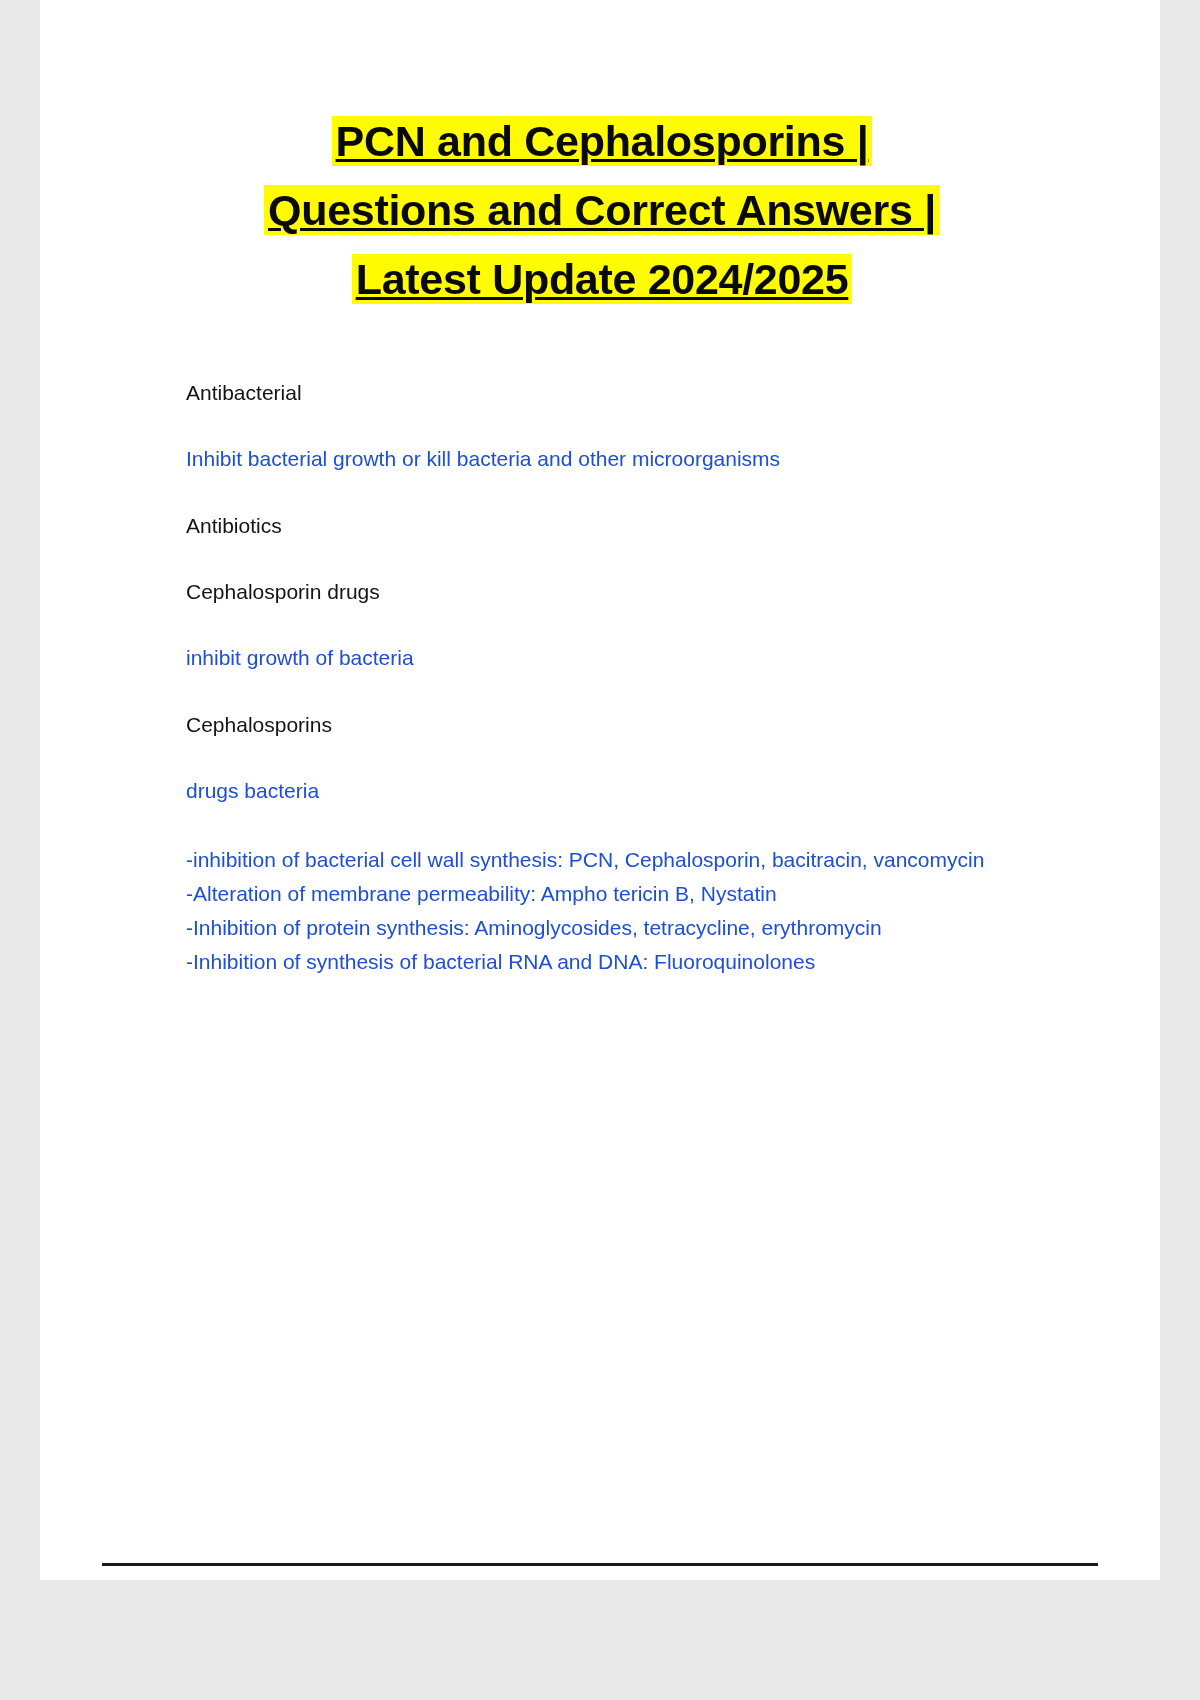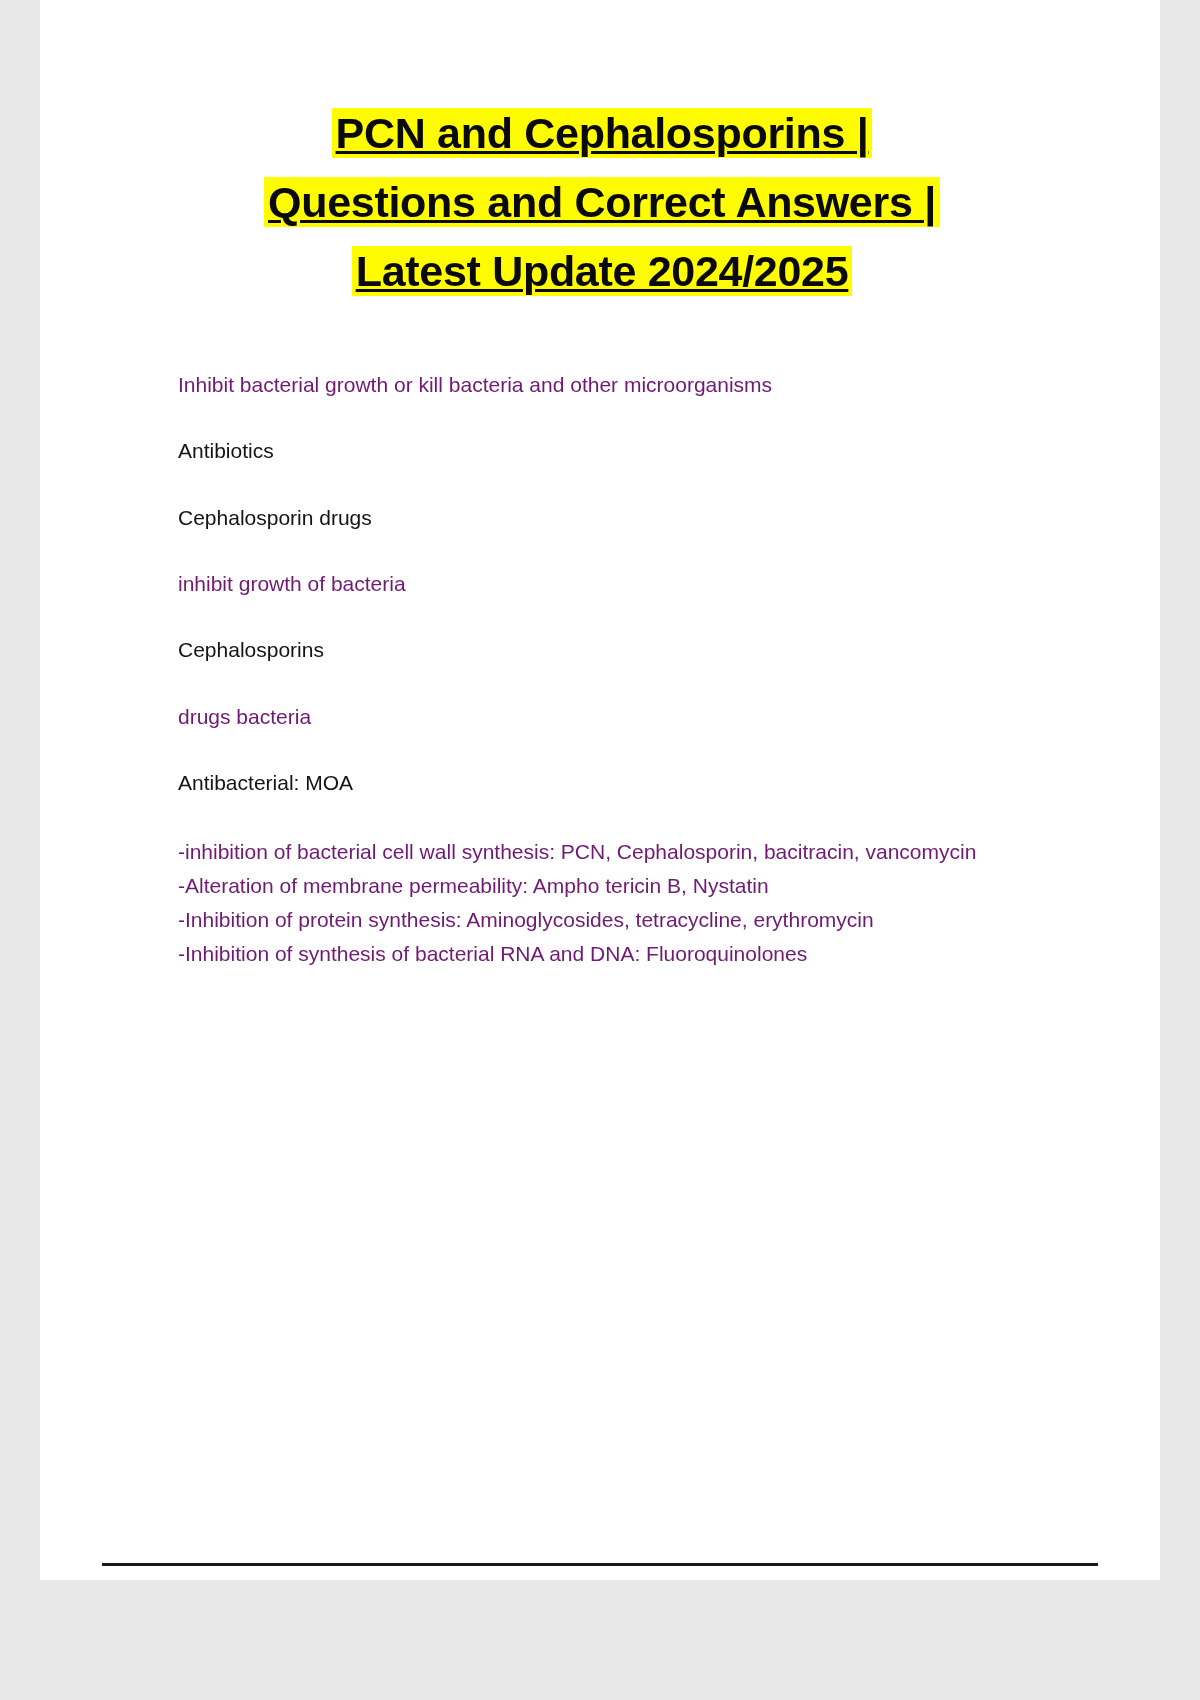--- a/index.html
+++ b/index.html
@@ -12,21 +12,21 @@
     height: 1700px;
     font-family: "Liberation Sans", sans-serif;
   }
   .page {
     position: relative;
     width: 1120px;
     min-height: 1580px;
     margin: 0 auto;
     background: #ffffff;
     box-sizing: border-box;
-    padding: 4px;
+    padding: 12px;
     overflow: hidden;
   }
   .page-inner {
     padding: 108px 130px 40px 134px;
   }
   .doc-title {
     text-align: center;
     font-family: "Liberation Sans", sans-serif;
     font-weight: bold;
     font-size: 43px;
@@ -54,21 +54,21 @@
   .qa-term {
     font-size: 21px;
     line-height: 1.35;
     color: #141414;
     margin: 0 0 38px 0;
     font-family: "Liberation Sans", sans-serif;
   }
   .qa-ans {
     font-size: 21px;
     line-height: 1.35;
-    color: #701a75;
+    color: #1d4ed8;
     margin: 0 0 38px 0;
     font-family: "Liberation Sans", sans-serif;
   }
   .qa-ans.multiline {
     white-space: pre-line;
     line-height: 1.62;
     margin-bottom: 8px;
   }
   .footer-rule {
     position: absolute;
@@ -86,31 +86,31 @@
   <div class="page-inner">
 
     <h1 class="doc-title">
       <span class="line"><span class="hl">PCN and Cephalosporins |</span></span>
       <span class="line"><span class="hl">Questions and Correct Answers |</span></span>
       <span class="line"><span class="hl">Latest Update 2024/2025</span></span>
     </h1>
 
     <div class="body-block">
 
+      <p class="qa-term">Antibacterial</p>
       <p class="qa-ans">Inhibit bacterial growth or kill bacteria and other microorganisms</p>
 
       <p class="qa-term">Antibiotics</p>
 
       <p class="qa-term">Cephalosporin drugs</p>
       <p class="qa-ans">inhibit growth of bacteria</p>
 
       <p class="qa-term">Cephalosporins</p>
       <p class="qa-ans">drugs bacteria</p>
 
-      <p class="qa-term">Antibacterial: MOA</p>
       <p class="qa-ans multiline">-inhibition of bacterial cell wall synthesis: PCN, Cephalosporin, bacitracin, vancomycin
 -Alteration of membrane permeability: Ampho tericin B, Nystatin
 -Inhibition of protein synthesis: Aminoglycosides, tetracycline, erythromycin
 -Inhibition of synthesis of bacterial RNA and DNA: Fluoroquinolones</p>
 
     </div>
   </div>
 
   <div class="footer-rule"></div>
 </div>

